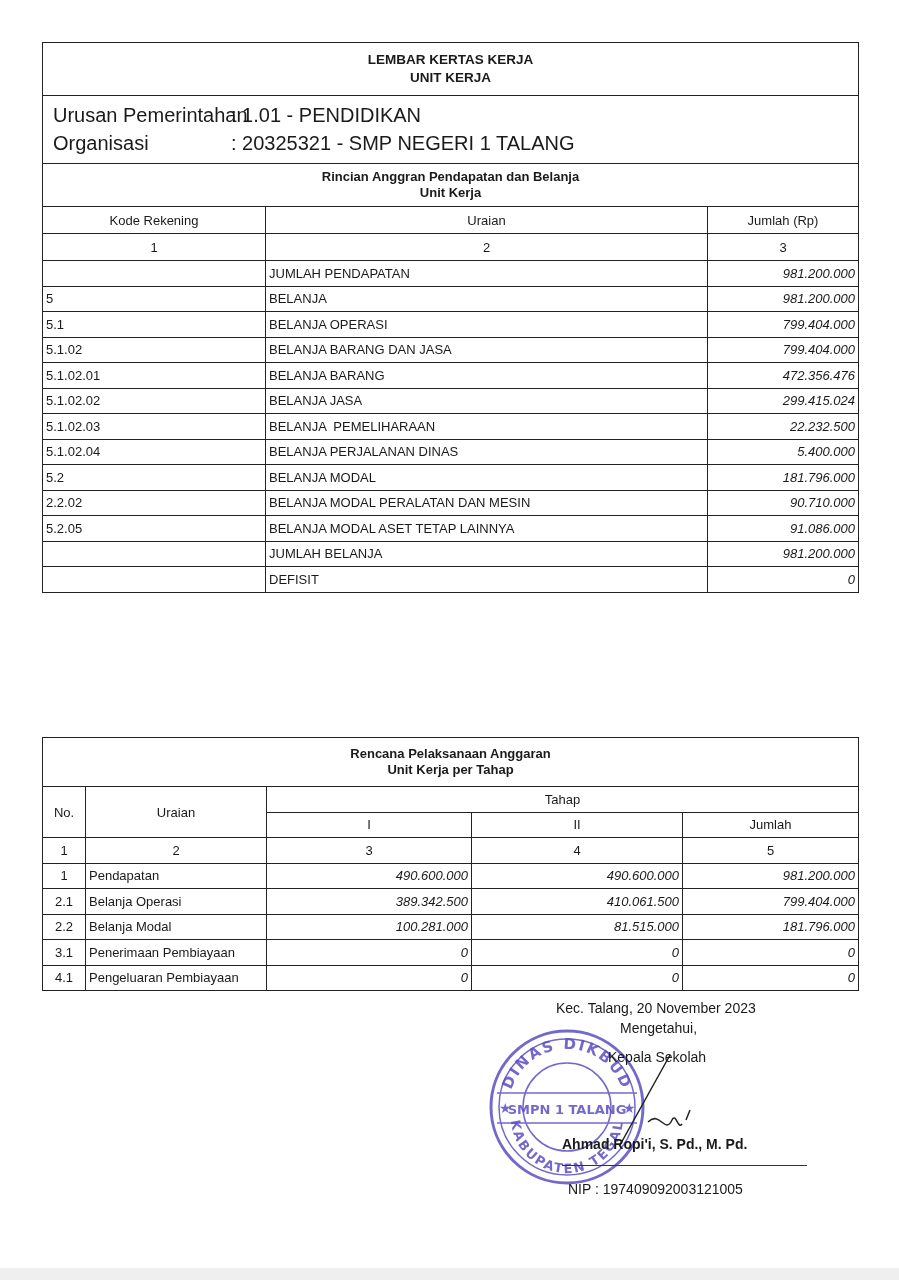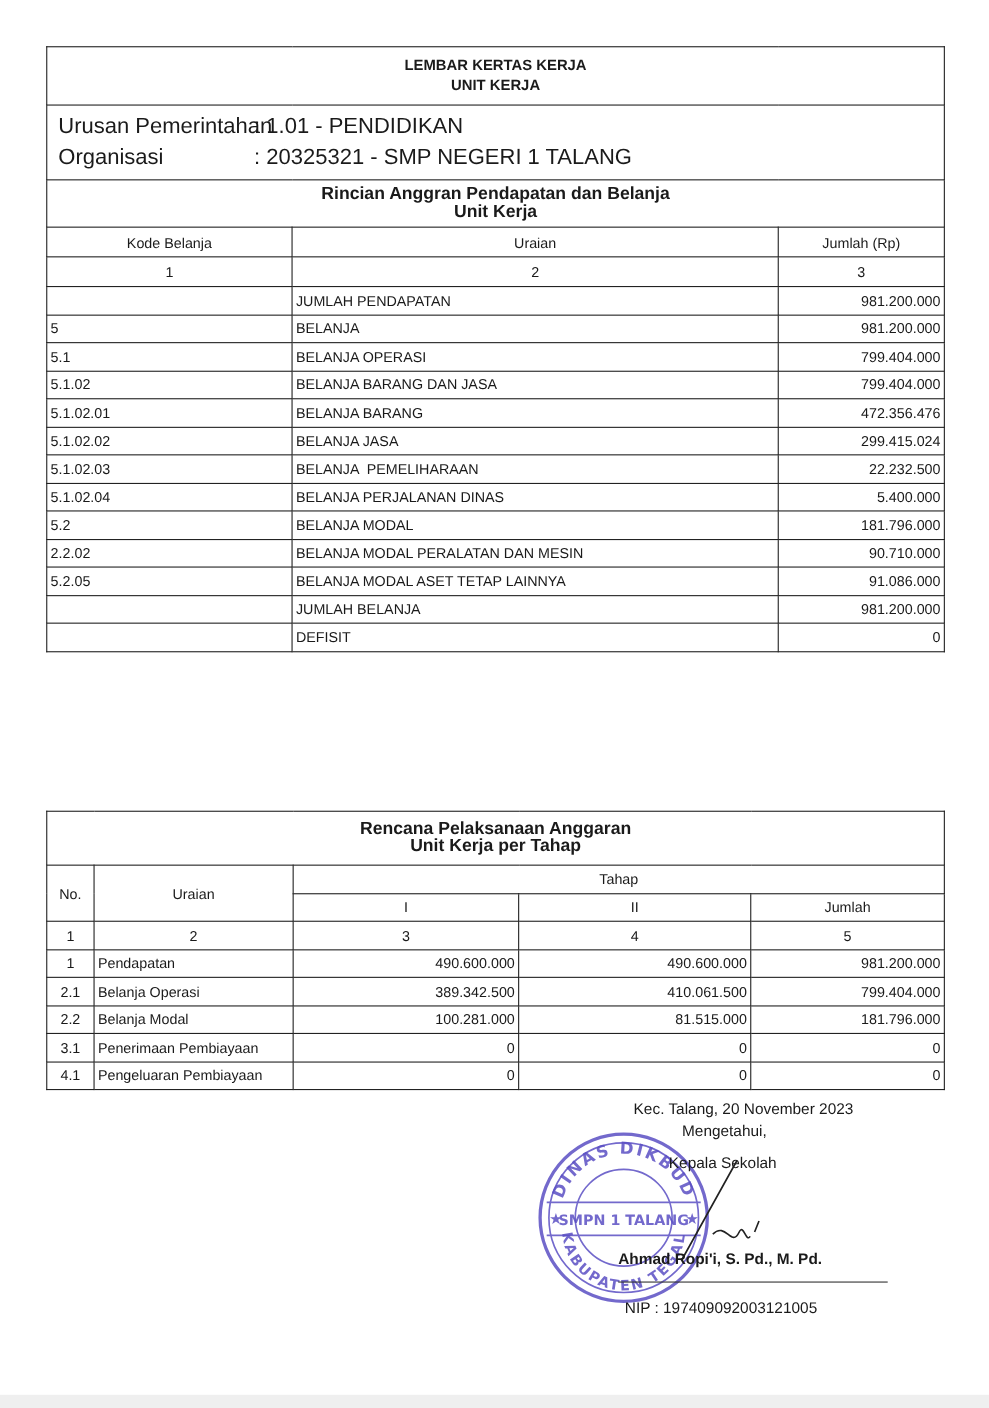--- a/index.html
+++ b/index.html
@@ -4,23 +4,23 @@
 <style>
   html, body { margin: 0; padding: 0; }
   body {
     width: 899px; height: 1280px; background: #ffffff; position: relative;
     font-family: "Liberation Sans", sans-serif; color: #1a1a1a; overflow: hidden;
   }
   .sheet { position: absolute; left: 42px; width: 816px; }
   table { border-collapse: collapse; width: 100%; table-layout: fixed; }
   td, th { border: 1.5px solid #222; font-weight: normal; padding: 0 3px; font-size: 13px; white-space: nowrap; overflow: hidden; }
   .title { text-align: center; font-weight: bold; font-size: 13.5px; line-height: 18px; }
-  .sub-title { text-align: center; font-weight: bold; font-size: 16px; line-height: 16px; }
+  .sub-title { text-align: center; font-weight: bold; font-size: 13px; line-height: 16px; }
   .center { text-align: center; }
-  .right { text-align: right; }
+  .right { text-align: right; font-style: italic; }
   .info-row { display: flex; font-size: 20px; height: 28px; align-items: center; padding-left: 10px; }
   .info-label { width: 178px; }
   #t1 { top: 42px; }
   #t1 td.h1 { height: 52px; }
   #t1 td.h2 { height: 58px; }
   #t1 td.info { height: 67px; padding: 0; vertical-align: middle; }
   #t1 td.h3 { height: 42px; }
   #t1 tr.col-h td { height: 26px; }
   #t1 tr.body td { height: 24.5px; }
   #t2 { top: 737px; }
@@ -60,21 +60,21 @@
         </div>
       </td>
     </tr>
     <tr>
       <td colspan="3" class="h3">
         <div class="sub-title">Rincian Anggran Pendapatan dan Belanja</div>
         <div class="sub-title">Unit Kerja</div>
       </td>
     </tr>
     <tr class="col-h">
-      <td class="center">Kode Belanja</td>
+      <td class="center">Kode Rekening</td>
       <td class="center">Uraian</td>
       <td class="center">Jumlah (Rp)</td>
     </tr>
     <tr class="col-h">
       <td class="center">1</td>
       <td class="center">2</td>
       <td class="center">3</td>
     </tr>
     <tr class="body">
           <td></td>
@@ -232,21 +232,21 @@
   <g fill="#5b4fc4" opacity="0.85" font-family="DejaVu Sans, sans-serif" font-weight="bold">
     <text font-size="15" letter-spacing="2"><textPath href="#arcTop" startOffset="50%" text-anchor="middle">DINAS DIKBUD</textPath></text>
     <text font-size="13" letter-spacing="2"><textPath href="#arcBot" startOffset="50%" text-anchor="middle">KABUPATEN TEGAL</textPath></text>
     <text x="80" y="89" font-size="13" text-anchor="middle">SMPN 1 TALANG</text>
     <text x="12" y="88" font-size="14">★</text>
     <text x="136" y="88" font-size="14">★</text>
   </g>
 </svg>
 
 <div class="sign">
-  <div style="left:56px; top:0;">Kec. Talang, 20 November 2023</div>
+  <div style="left:36px; top:0;">Kec. Talang, 20 November 2023</div>
   <div style="left:100px; top:20px;">Mengetahui,</div>
   <div style="left:88px; top:49px;">Kepala Sekolah</div>
   <svg style="position:absolute; left:80px; top:50px;" width="110" height="110" viewBox="0 0 110 110">
     <path d="M 70 5 L 20 95 M 48 72 C 60 60, 65 85, 72 70 C 76 62, 78 80, 82 74 M 90 60 L 86 70" stroke="#222" stroke-width="1.5" fill="none"></path>
   </svg>
   <div style="left:42px; top:136px; font-weight:bold;">Ahmad Ropi'i, S. Pd., M. Pd.</div>
   <div style="left:42px; top:165px; width:245px; border-top:1.5px solid #333;"></div>
   <div style="left:48px; top:181px;">NIP : 197409092003121005</div>
 </div>
 

